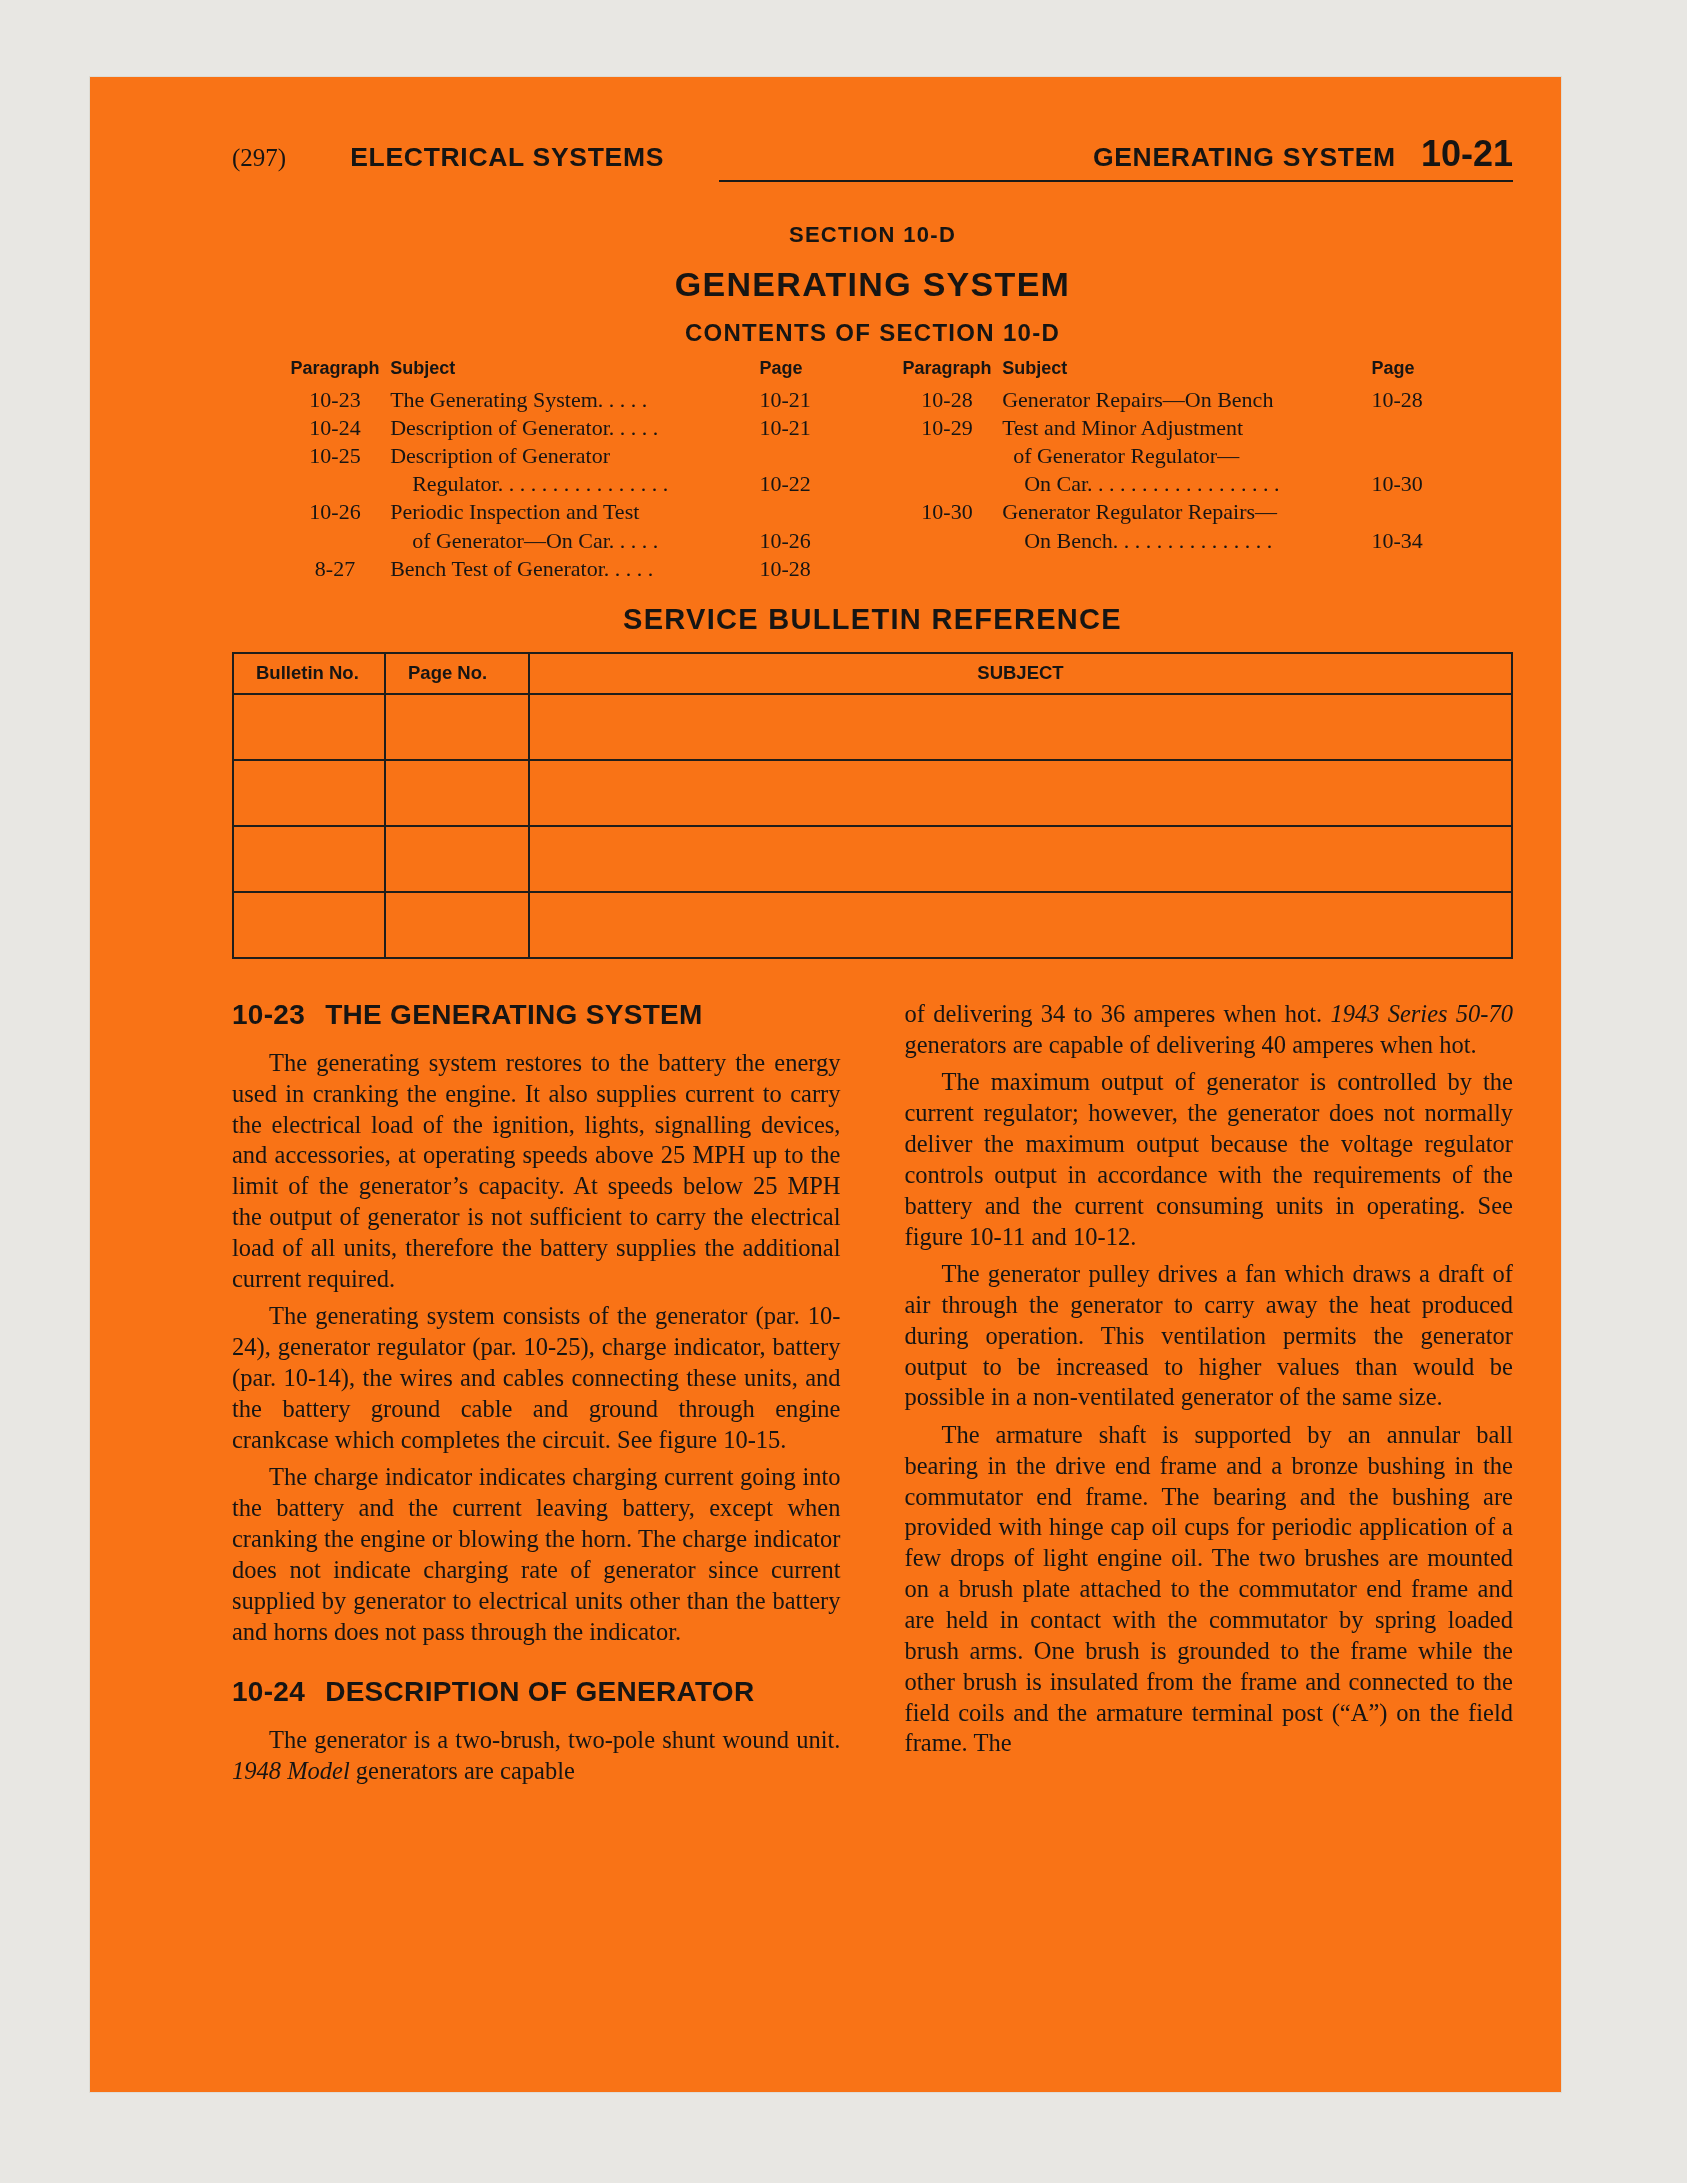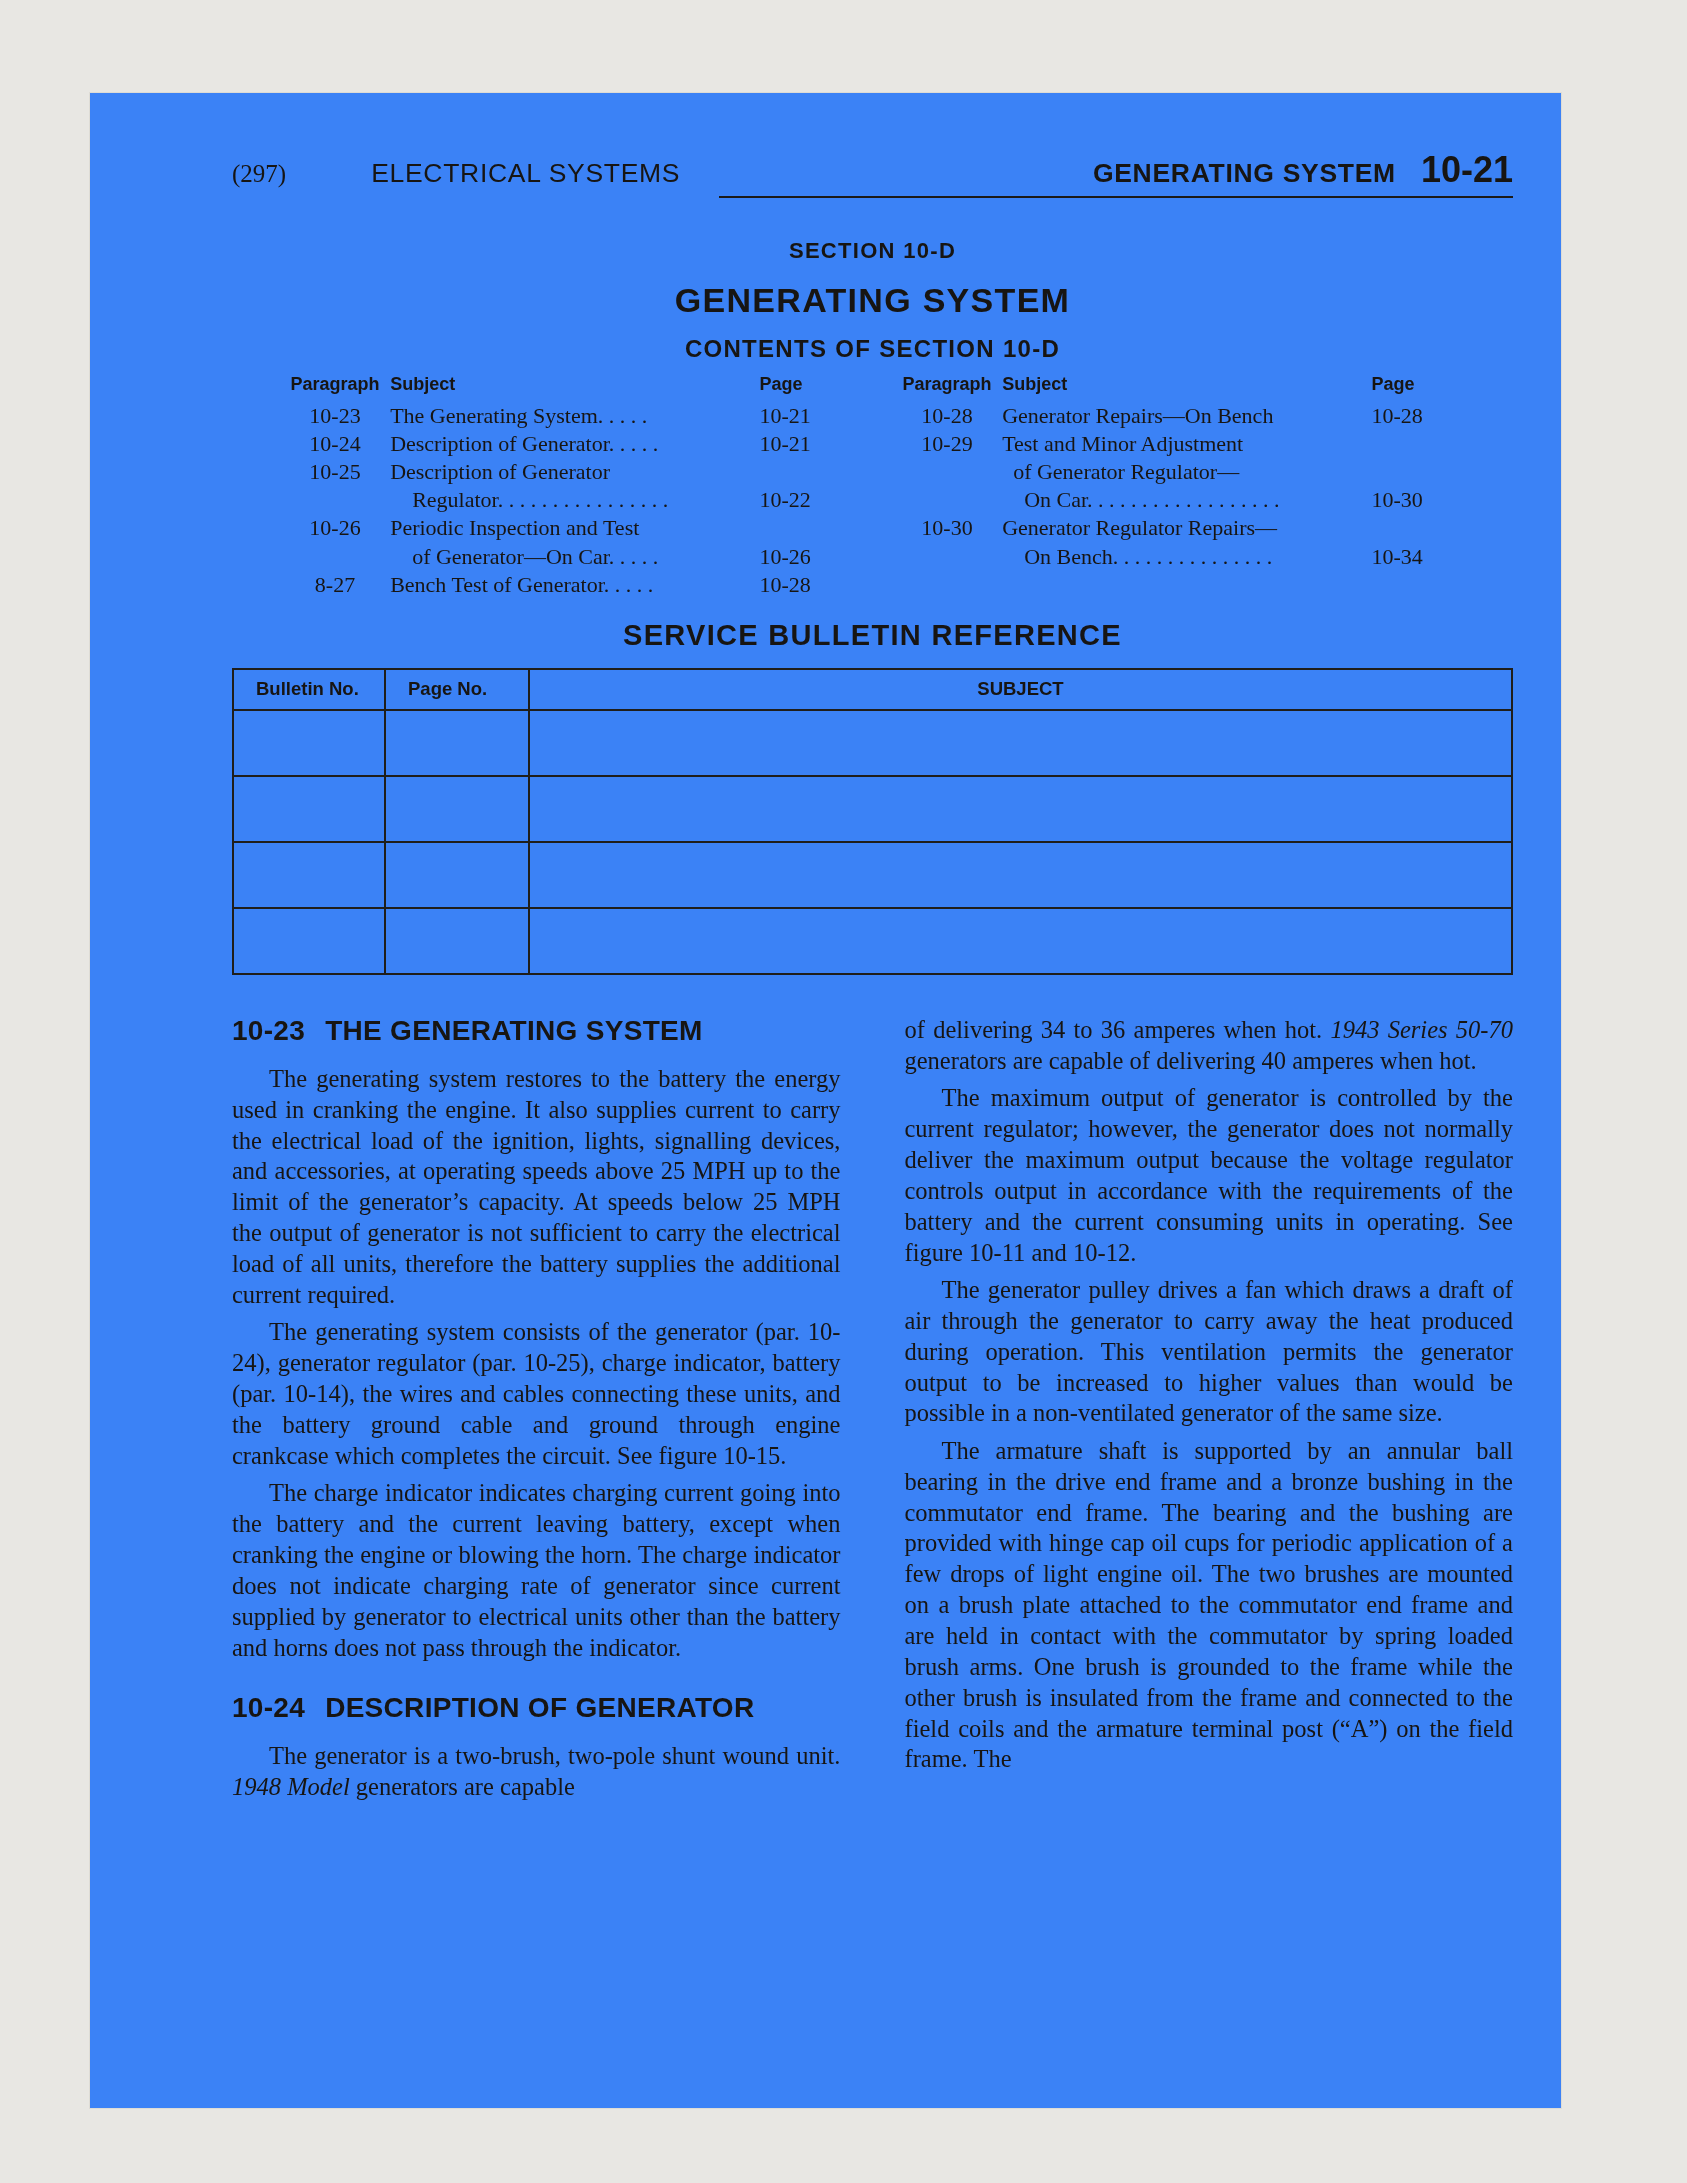--- a/index.html
+++ b/index.html
@@ -5,45 +5,45 @@
   html, body { margin: 0; padding: 0; }
   body {
     width: 1687px; height: 2183px;
     background: #e8e7e3;
     font-family: "Liberation Serif", serif;
     color: #171513;
     position: relative;
   }
   .paper {
     position: absolute;
-    left: 89px; top: 92px;
+    left: 89px; top: 76px;
     width: 1473px; height: 2017px;
-    background: #3b82f6;
+    background: #f97316;
     border: 0.7px solid #dedcd5;
     box-sizing: border-box;
     overflow: hidden;
   }
   .content {
     padding: 56px 48px 0 142px;
   }
 
   
   .page-header {
     display: flex;
     align-items: baseline;
   }
   .pg-paren {
     font-size: 25px;
   }
   .hdr-left {
     font-family: "Liberation Sans", sans-serif;
-    font-weight: normal;
+    font-weight: bold;
     font-size: 26.5px;
     letter-spacing: 0.7px;
-    margin-left: 85px;
+    margin-left: 64px;
   }
   .hdr-right {
     margin-left: auto;
     font-family: "Liberation Sans", sans-serif;
     font-weight: bold;
     font-size: 26.5px;
     letter-spacing: 0.7px;
   }
   .hdr-right .pg-code {
     font-size: 36px;

